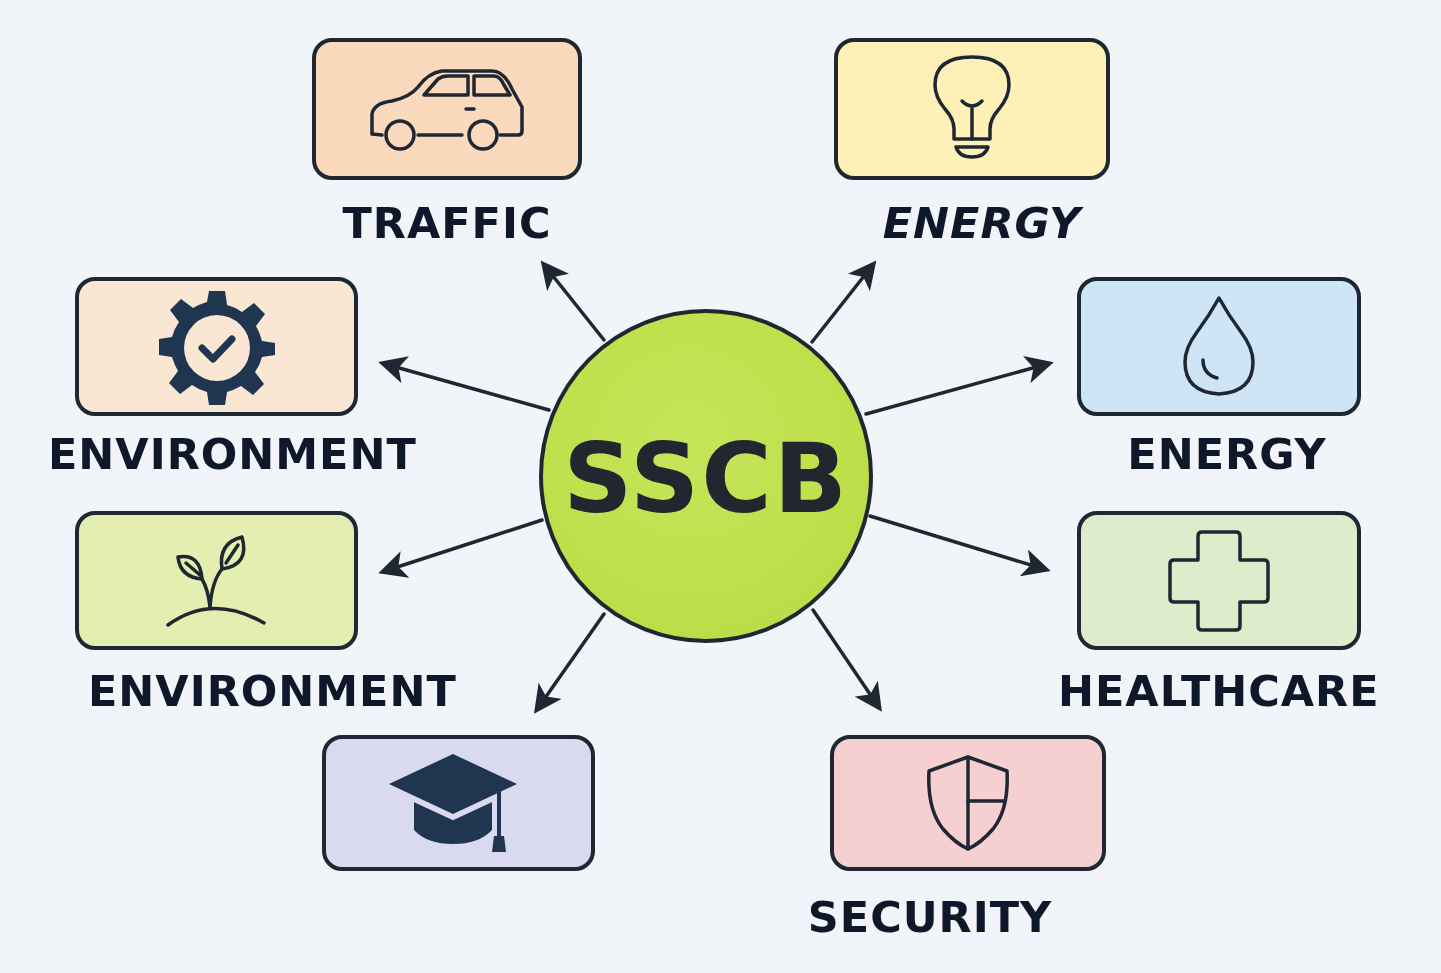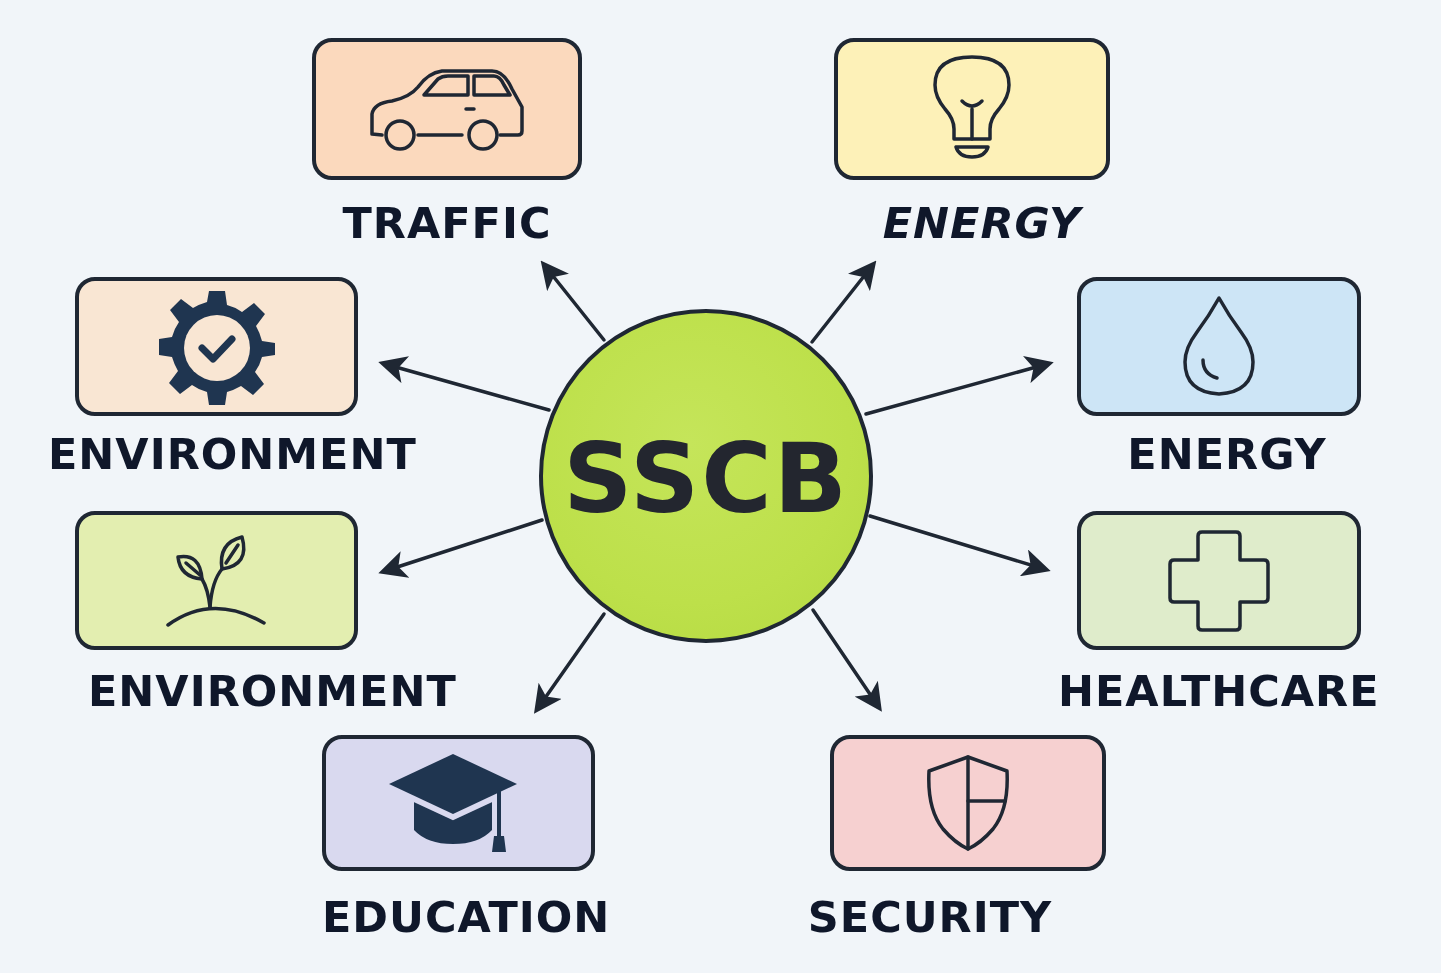--- a/index.html
+++ b/index.html
@@ -167,21 +167,20 @@
     <svg width="140" height="110" viewBox="0 0 140 110">
       <g fill="#1f3550">
         <path d="M64,6 L128,36 L64,66 L0,36 Z"></path>
         <path d="M25,52 L64,70 L103,52 L103,82 Q90,96 64,96 Q38,96 25,82 Z"></path>
         <rect x="108" y="42" width="4" height="46"></rect>
         <path d="M105,88 L115,88 L117,104 L103,104 Z"></path>
       </g>
       <path d="M25,52 L64,70 L103,52" fill="none" stroke="#d9d9ef" stroke-width="4"></path>
     </svg>
   </div>
-  <div class="node-label" style="left:322px; top:896px; width:288px;">EDUCATION</div>
 
   <div class="node-box" style="left:830px; top:735px; width:276px; height:136px; background:#f6d0d0;">
     <svg width="90" height="100" viewBox="0 0 90 100">
       <g fill="none" stroke="#1f2733" stroke-width="3.5" stroke-linejoin="round" stroke-linecap="round">
         <path d="M45,4 L84,18 Q86,56 70,76 Q58,90 45,96 Q32,90 20,76 Q4,56 6,18 Z"></path>
         <path d="M45,4 L45,96"></path>
         <path d="M45,48 L82,48"></path>
       </g>
     </svg>
   </div>

